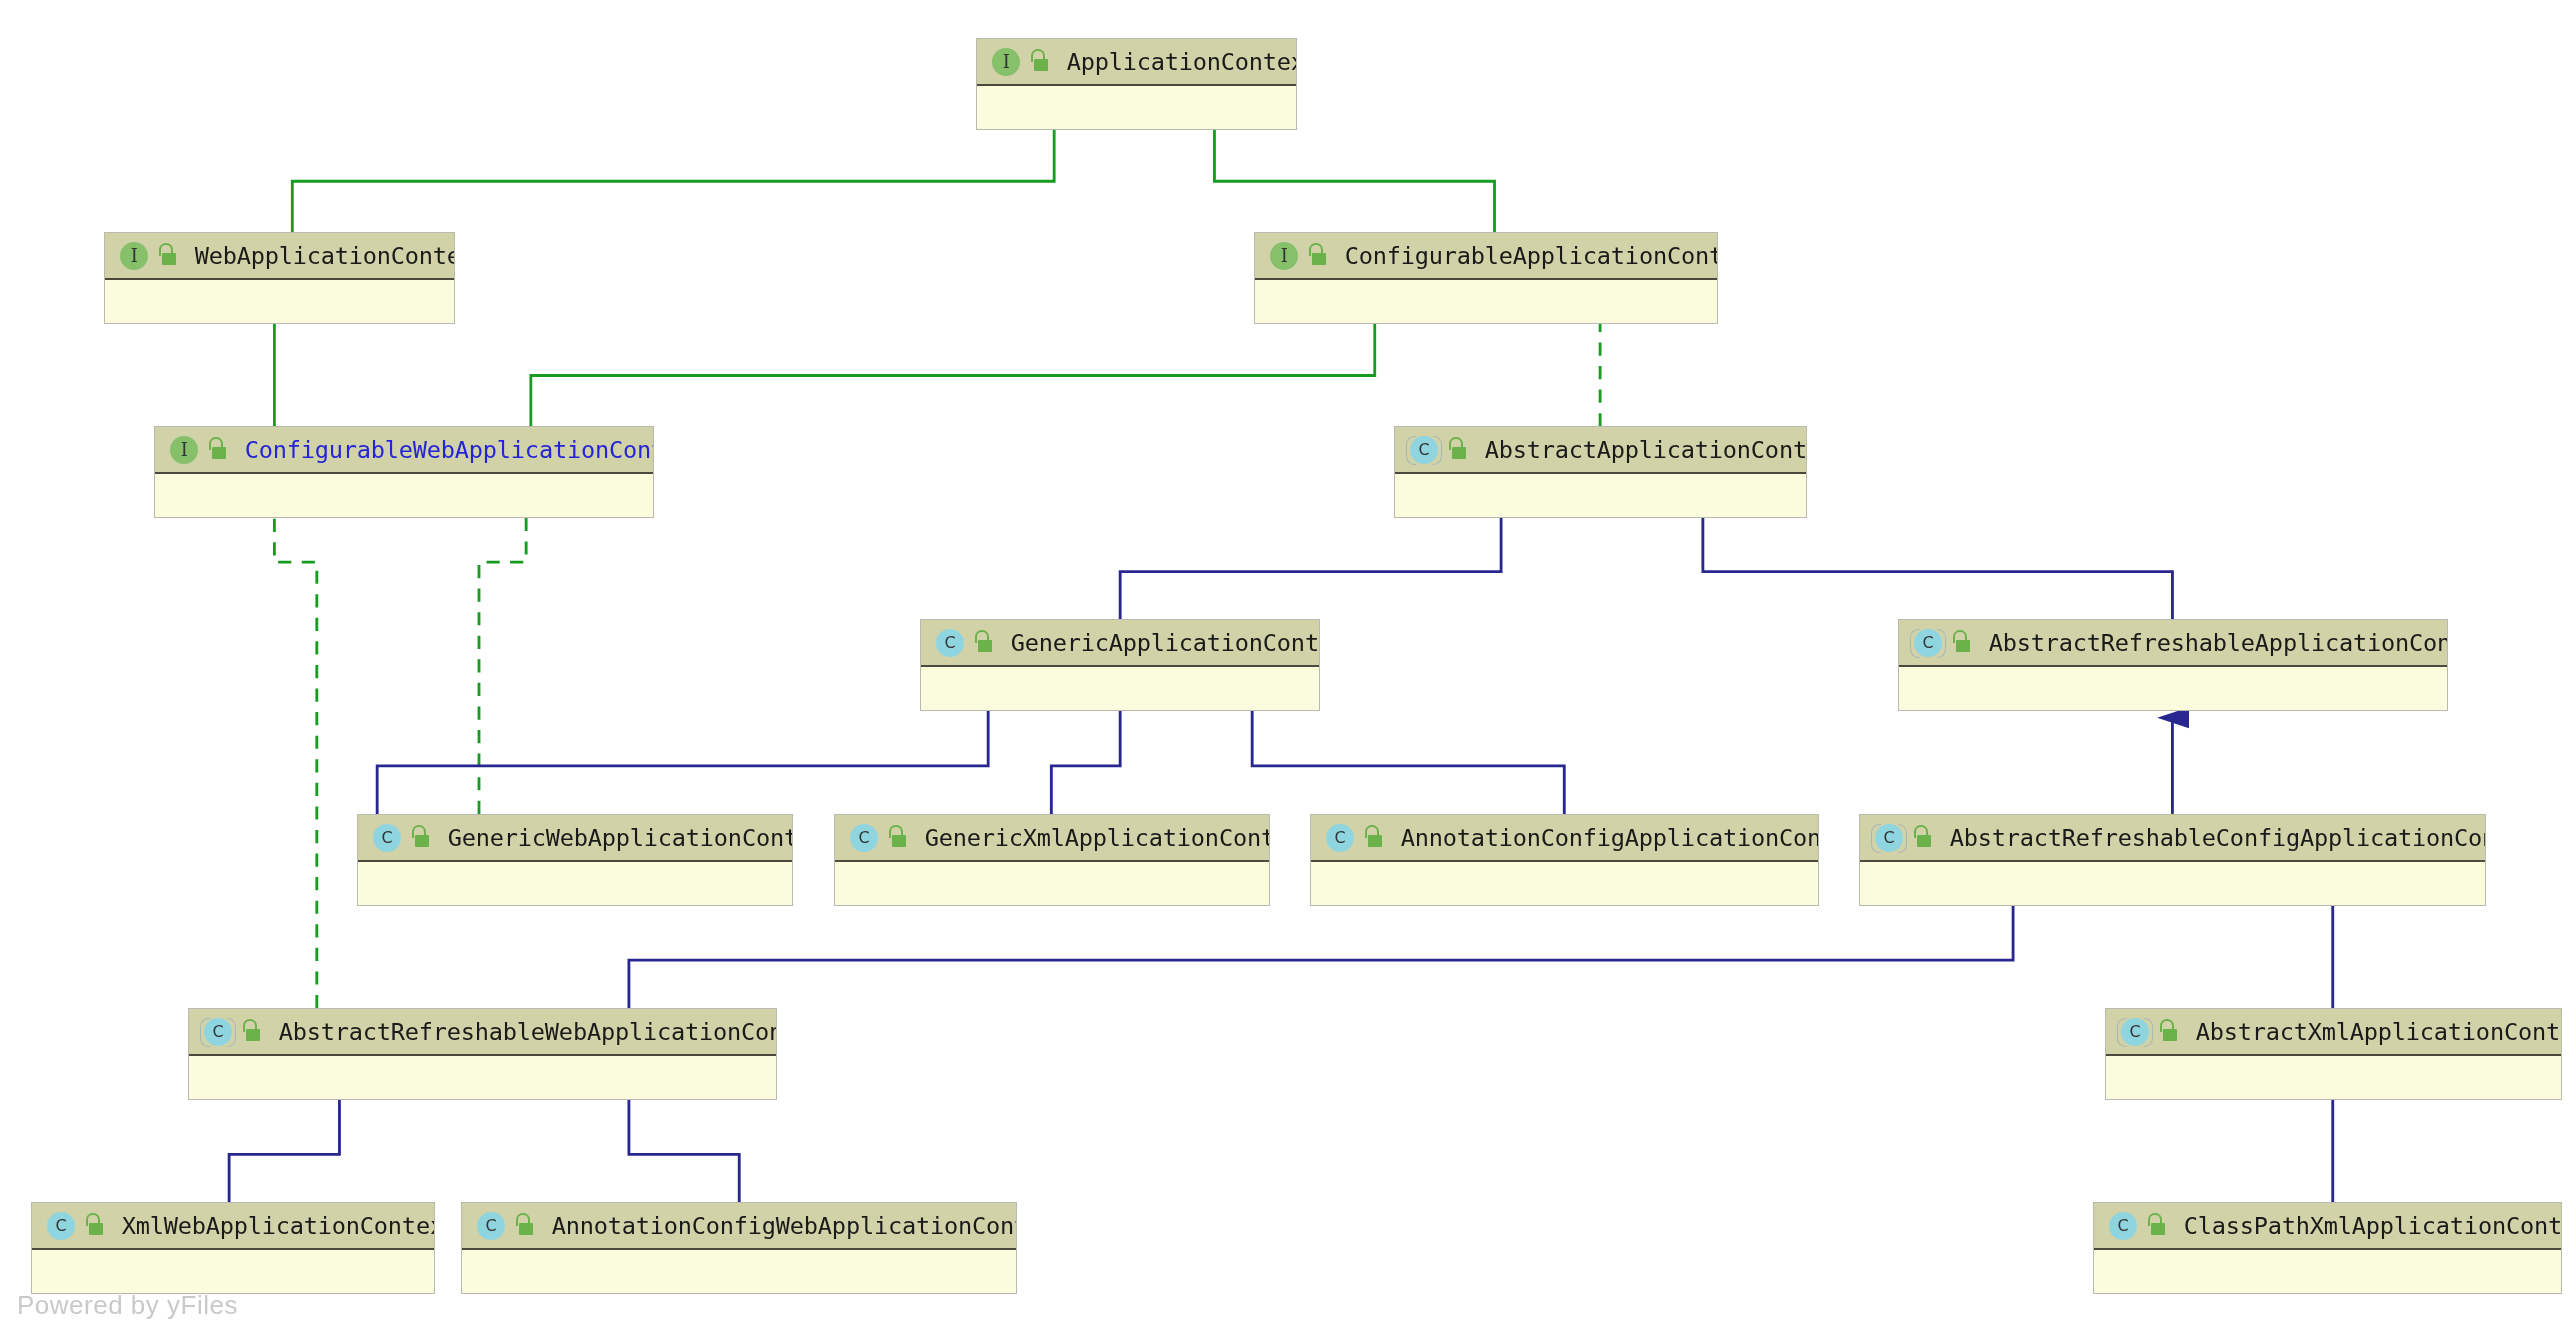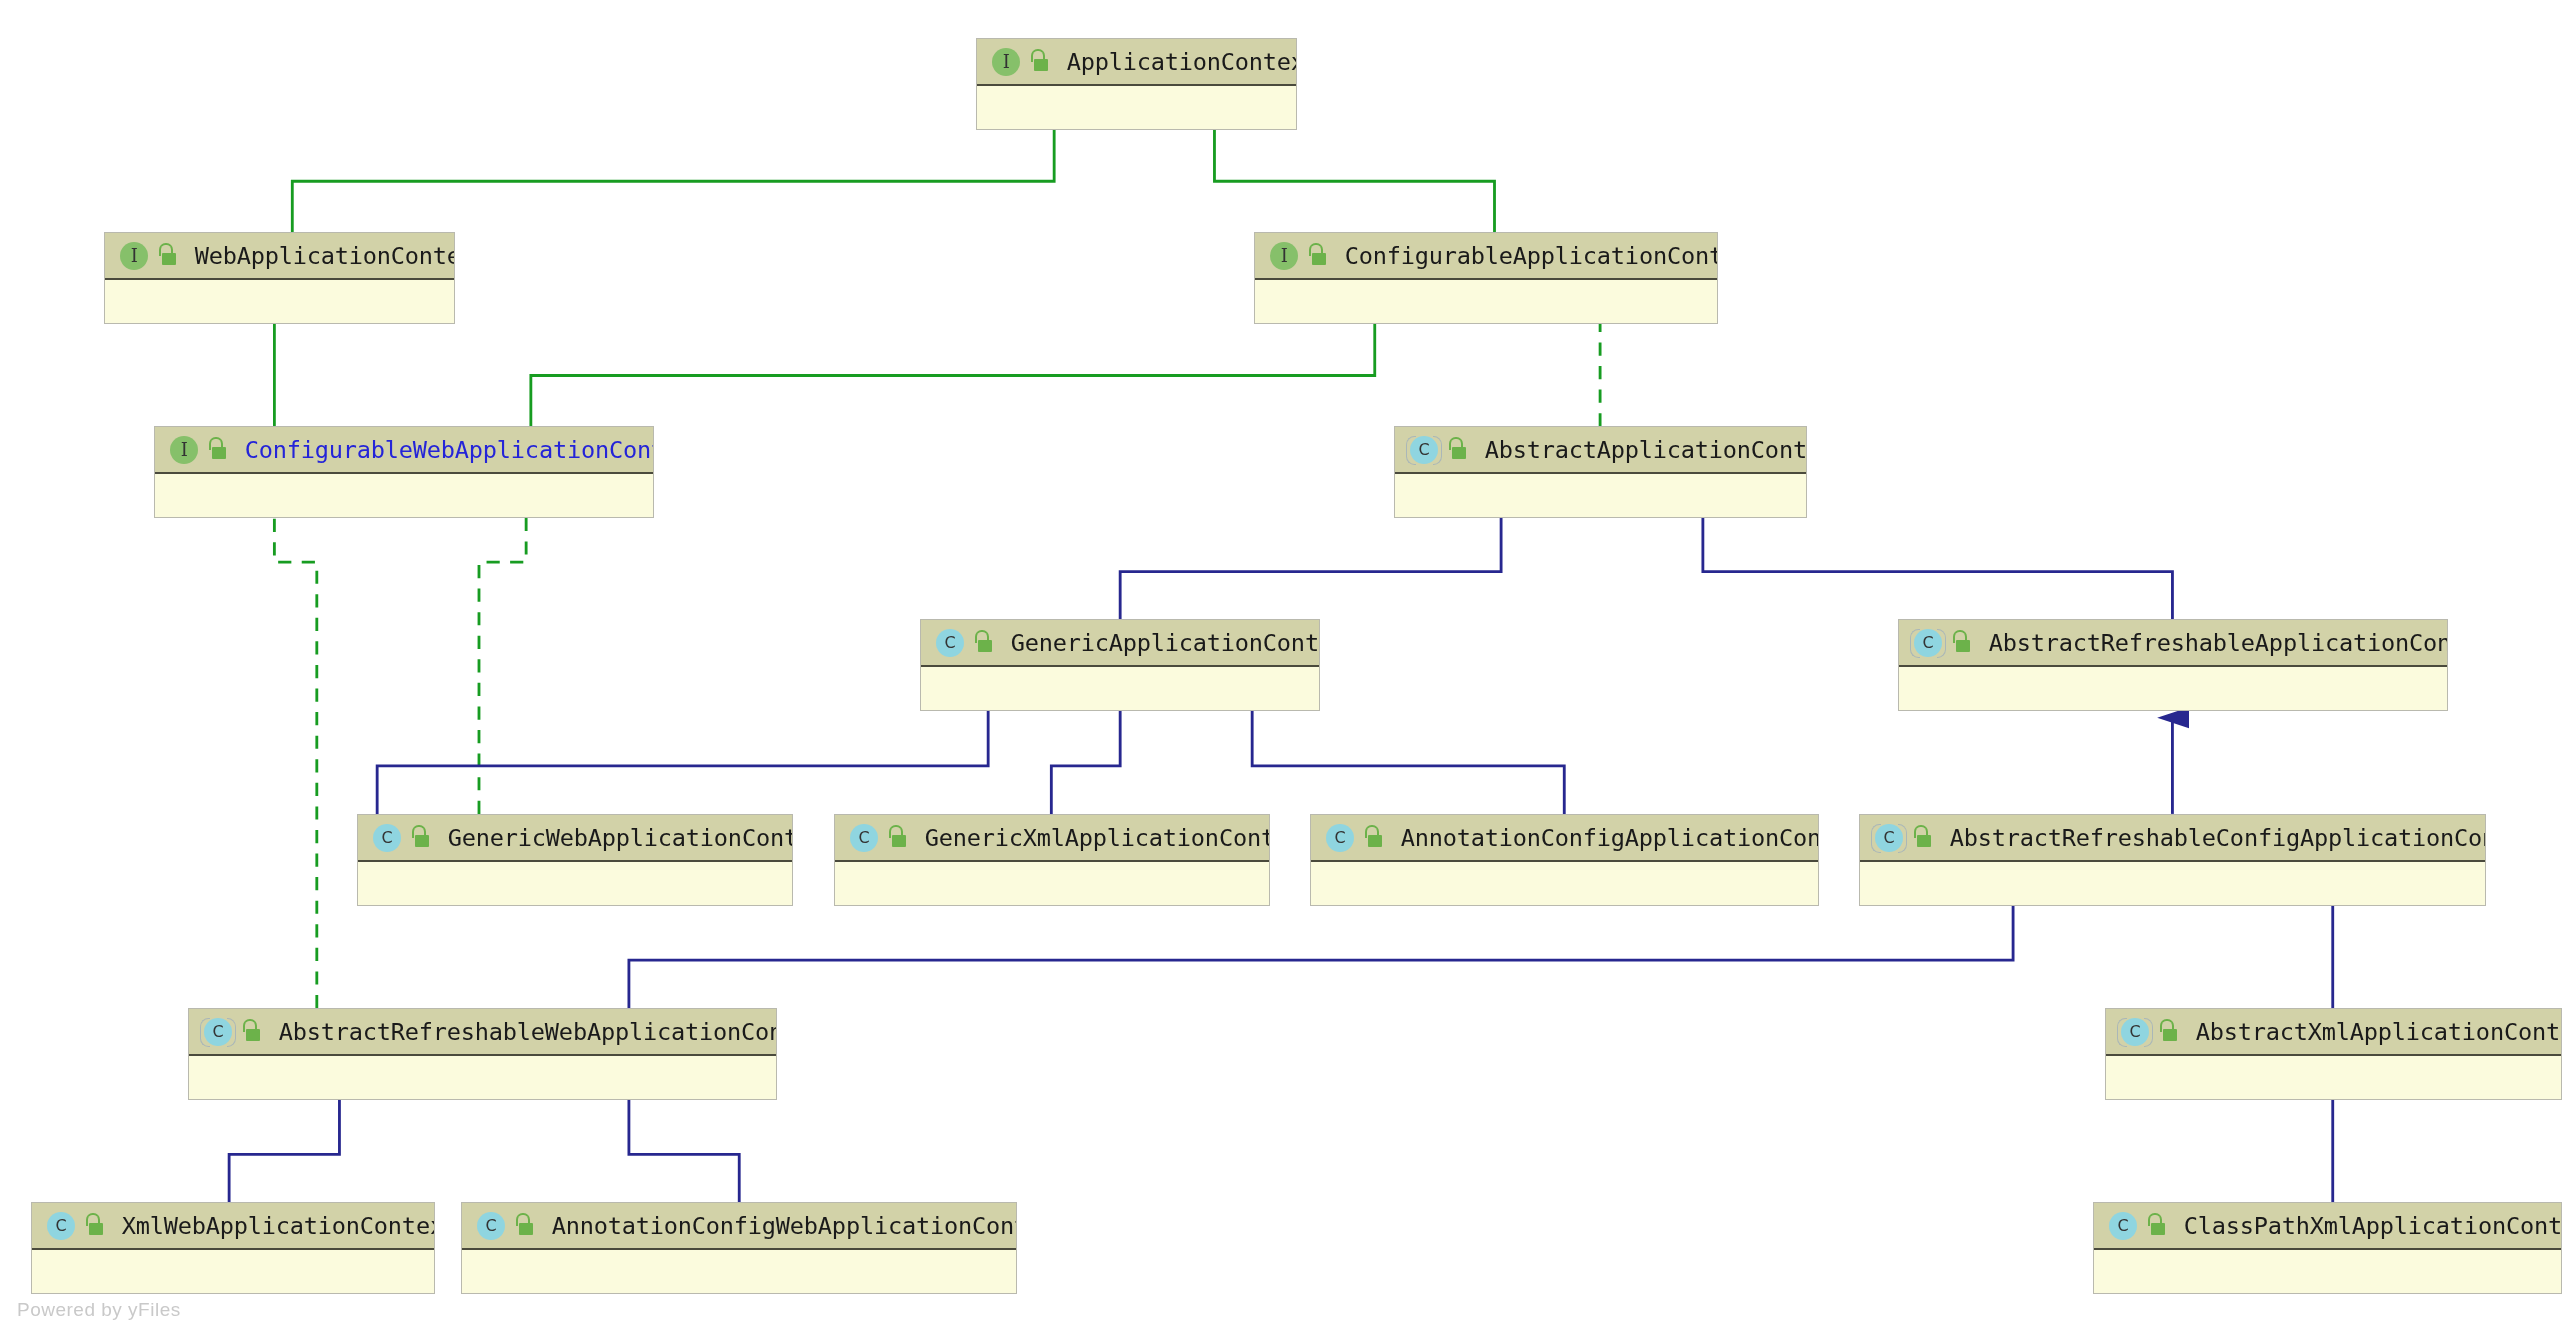--- a/index.html
+++ b/index.html
@@ -132,21 +132,21 @@
     width: 14px;
     height: 12.3px;
     background: #6cb24a;
     border-radius: 0.9px;
   }
   #watermark {
     position: absolute;
     left: 17px;
     bottom: 7.5px;
     font-family: "Liberation Sans", sans-serif;
-    font-size: 19px;
+    font-size: 26px;
     color: #c9c9c9;
     letter-spacing: 0.5px;
   }
 </style>
 </head>
 <body>
 
 <div id="diagram">
 
   <svg id="edge-layer" viewBox="0 0 2732 1408" width="2576" height="1328">

